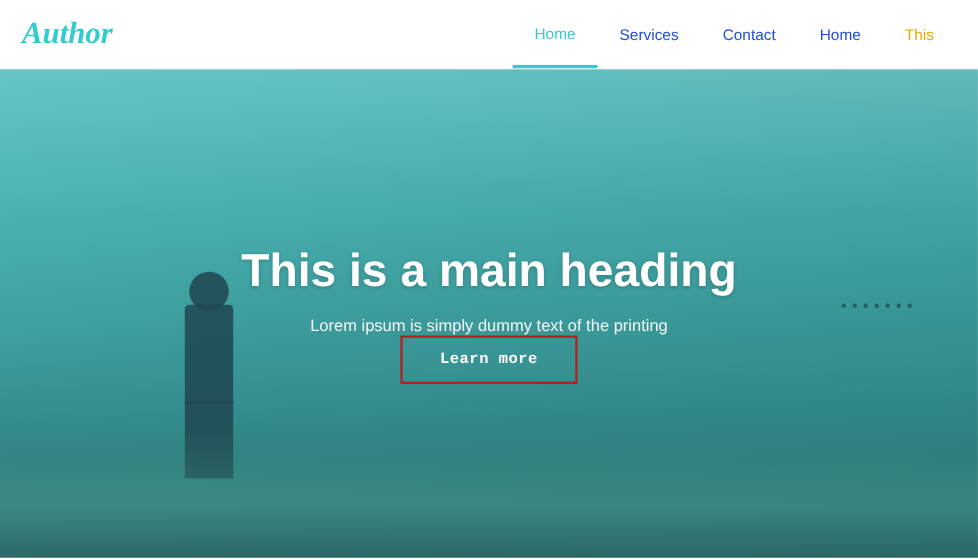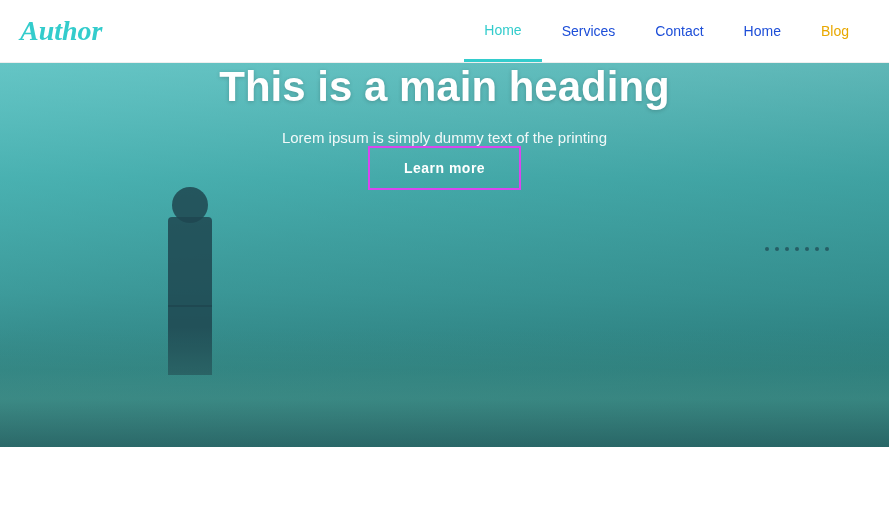--- a/index.html
+++ b/index.html
@@ -47,23 +47,24 @@
       border-bottom: 3px solid #3cc;
     }
     .navbar-nav li a.blog-link {
       color: #e8a800;
     }
 
     
     .hero {
       position: relative;
       width: 100%;
-      height: 384px;
+      height: 444px;
       overflow: hidden;
       display: flex;
+      align-items: center;
       justify-content: center;
       text-align: center;
     }
     .hero-bg {
       position: absolute;
       inset: 0;
       background: linear-gradient(
         160deg,
         rgba(80,190,190,0.55) 0%,
         rgba(60,160,160,0.45) 40%,
@@ -155,28 +156,29 @@
       margin-bottom: 18px;
       text-shadow: 0 1px 4px rgba(0,0,0,0.2);
     }
     .hero-subtext {
       font-size: 15px;
       opacity: 0.92;
     }
     .hero-btn {
       display: inline-block;
       padding: 12px 34px;
-      border: 2px solid #d946ef;
+      border: 2px solid #b91c1c;
       color: #fff;
       background: transparent;
       font-size: 14px;
       font-weight: bold;
       cursor: pointer;
       letter-spacing: 0.5px;
       transition: background 0.2s;
+      font-family: Liberation Mono, monospace;
     }
 
     
     .bottom-section {
       background: #fff;
       height: 64px;
       display: flex;
       align-items: flex-end;
       justify-content: space-around;
       padding: 0 80px;
@@ -198,21 +200,21 @@
     <li>
       <a href="#">Services</a>
     </li>
     <li>
       <a href="#">Contact</a>
     </li>
     <li>
       <a href="#">Home</a>
     </li>
     <li>
-      <a href="#" class="blog-link">Blog</a>
+      <a href="#" class="blog-link">This</a>
     </li>
   </ul>
 </nav>
 
 <section class="hero">
   <div class="hero-bg"></div>
 
   <div class="person">
     <div class="person-head"></div>
     <div class="person-body"></div>

